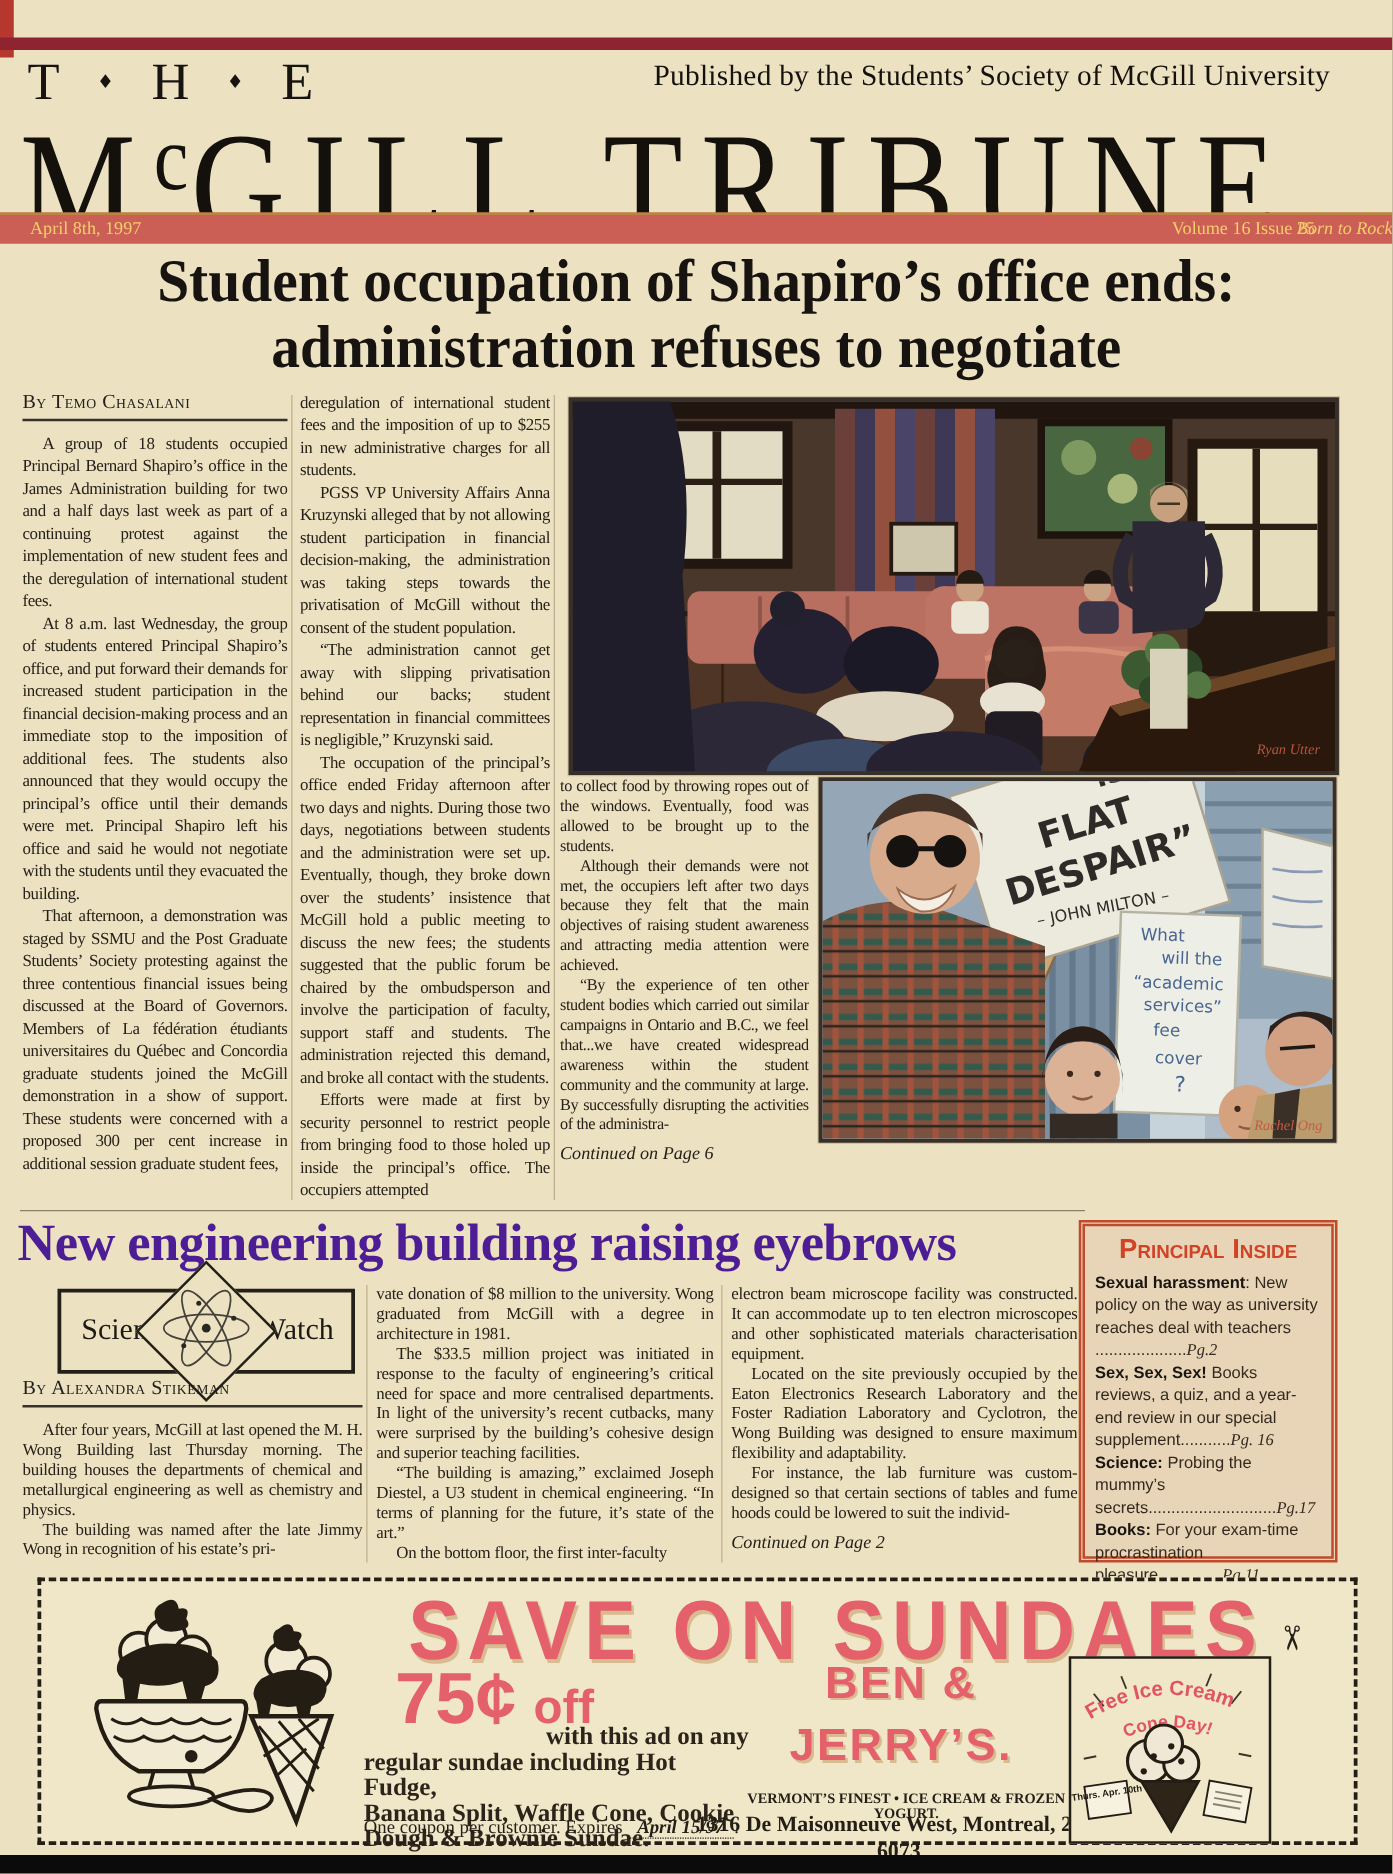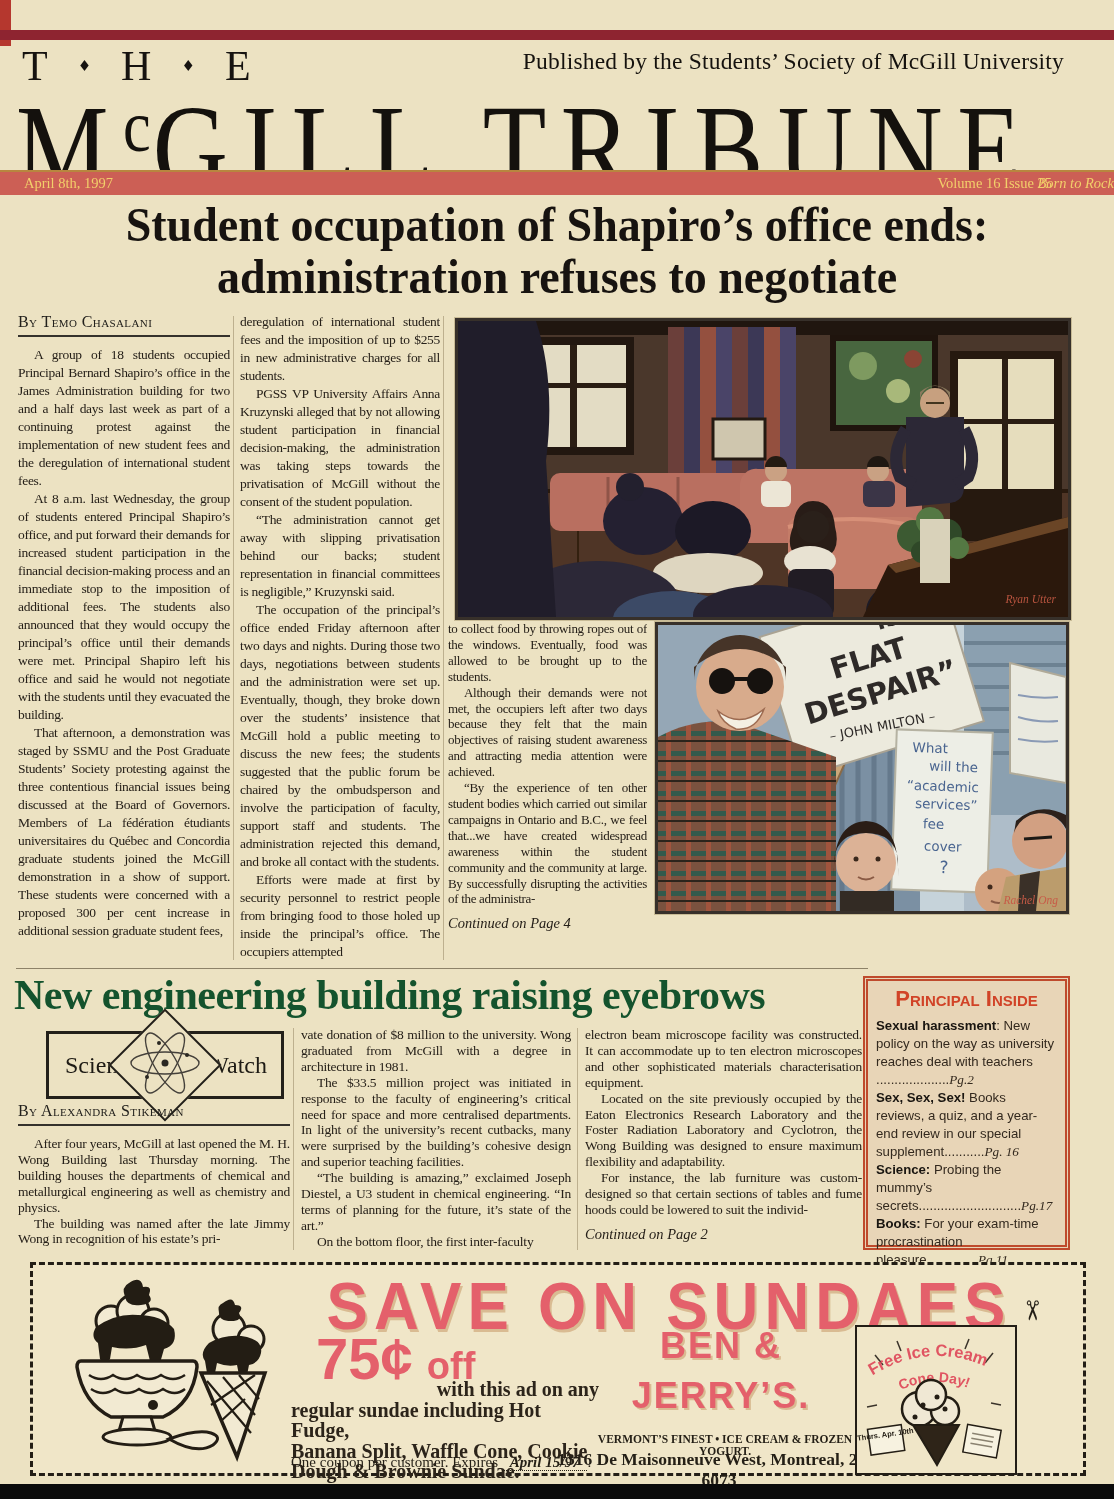--- a/index.html
+++ b/index.html
@@ -41,21 +41,21 @@
   p.ni{text-indent:0;}
   .cont{font-style:italic;font-size:14.5px;margin-top:9px;text-indent:0;letter-spacing:0;}
   .vrule{position:absolute;width:1px;background:#bdb08f;}
   .hrule{position:absolute;height:1px;background:#8d8268;}
   
   .photo{position:absolute;border:3px solid #37302a;box-shadow:inset 0 0 0 2px #d9cda8,0 0 0 1px #c8bb96;background:#4a372b;}
   .photo svg{display:block;}
   .caption{position:absolute;left:653px;top:911px;width:416px;font-style:italic;font-size:14.8px;
            line-height:18.6px;color:#241f18;text-align:justify;word-spacing:2px;}
   
-  .s2head{position:absolute;left:14px;top:971px;width:866px;font-size:42px;font-weight:700;color:#14532d;letter-spacing:-0.5px;}
+  .s2head{position:absolute;left:14px;top:971px;width:866px;font-size:42px;font-weight:700;color:#4c1d95;letter-spacing:-0.5px;}
   .sci{position:absolute;left:46px;top:1031px;width:232px;height:62px;border:3px solid #23201a;}
   .sci-label{position:absolute;top:50%;transform:translateY(-50%);font-size:24px;color:#1d1a14;}
   .sci-science{left:16px;} .sci-watch{right:14px;}
   .sci-diamond{position:absolute;left:50%;top:50%;width:76px;height:76px;
                transform:translate(-50%,-50%) rotate(45deg);background:#ece2c2;border:2px solid #23201a;}
   .sci-atom{position:absolute;left:50%;top:50%;transform:translate(-50%,-50%);}
   
   .featured{position:absolute;left:866px;top:979px;width:201px;height:268px;background:#e8d5b7;
             border:2px solid #bf4a2c;box-shadow:0 0 0 1px #e8d5b7,0 0 0 3px #bf4a2c;
             padding:5px 8px 4px;box-sizing:border-box;font-family:"Liberation Sans",sans-serif;}
@@ -120,21 +120,21 @@
     <p class="ni">deregulation of international student fees and the imposition of up to $255 in new administrative charges for all students.</p>
     <p>PGSS VP University Affairs Anna Kruzynski alleged that by not allowing student participation in financial decision-making, the administration was taking steps towards the privatisation of McGill without the consent of the student population.</p>
     <p>“The administration cannot get away with slipping privatisation behind our backs; student representation in financial committees is negligible,” Kruzynski said.</p>
     <p>The occupation of the principal’s office ended Friday afternoon after two days and nights. During those two days, negotiations between students and the administration were set up. Eventually, though, they broke down over the students’ insistence that McGill hold a public meeting to discuss the new fees; the students suggested that the public forum be chaired by the ombudsperson and involve the participation of faculty, support staff and students. The administration rejected this demand, and broke all contact with the students.</p>
     <p>Efforts were made at first by security personnel to restrict people from bringing food to those holed up inside the principal’s office. The occupiers attempted</p>
   </div>
   <div class="col s1 s1col3">
     <p class="ni">to collect food by throwing ropes out of the windows. Eventually, food was allowed to be brought up to the students.</p>
     <p>Although their demands were not met, the occupiers left after two days because they felt that the main objectives of raising student awareness and attracting media attention were achieved.</p>
     <p>“By the experience of ten other student bodies which carried out similar campaigns in Ontario and B.C., we feel that...we have created widespread awareness within the student community and the community at large. By successfully disrupting the activities of the administra-</p>
-    <p class="cont">Continued on Page 4</p>
+    <p class="cont">Continued on Page 6</p>
   </div>
   <div class="vrule" style="left:233px;top:316px;height:644px;"></div>
   <div class="vrule" style="left:443px;top:316px;height:644px;"></div>
 
   <div class="photo" style="left:455px;top:318px;">
     <svg width="610" height="296" viewBox="0 0 610 296">
       <rect width="610" height="296" fill="#4a372b"></rect>
       <rect width="610" height="14" fill="#20160f"></rect>
       <rect y="170" width="610" height="126" fill="#4f3526"></rect>
       <line x1="0" y1="170" x2="610" y2="170" stroke="#2a1a0e" stroke-width="4"></line>

